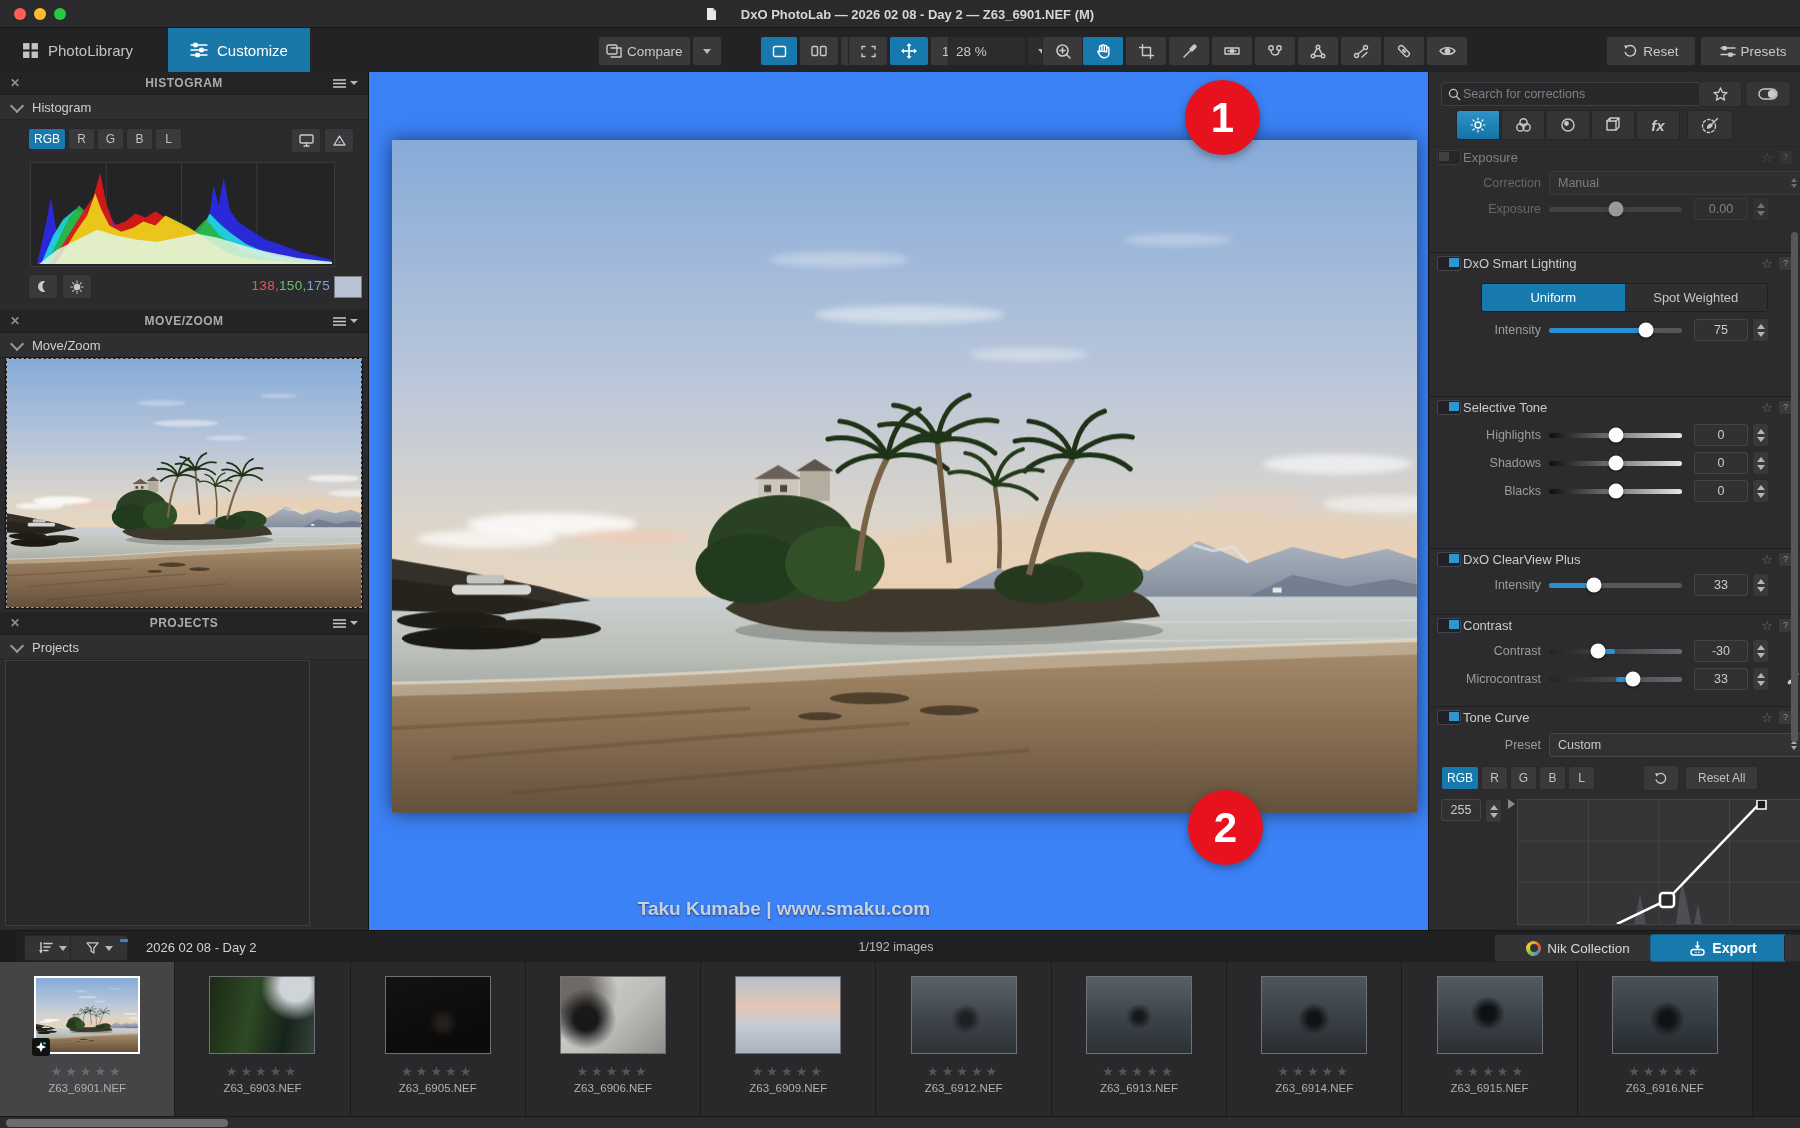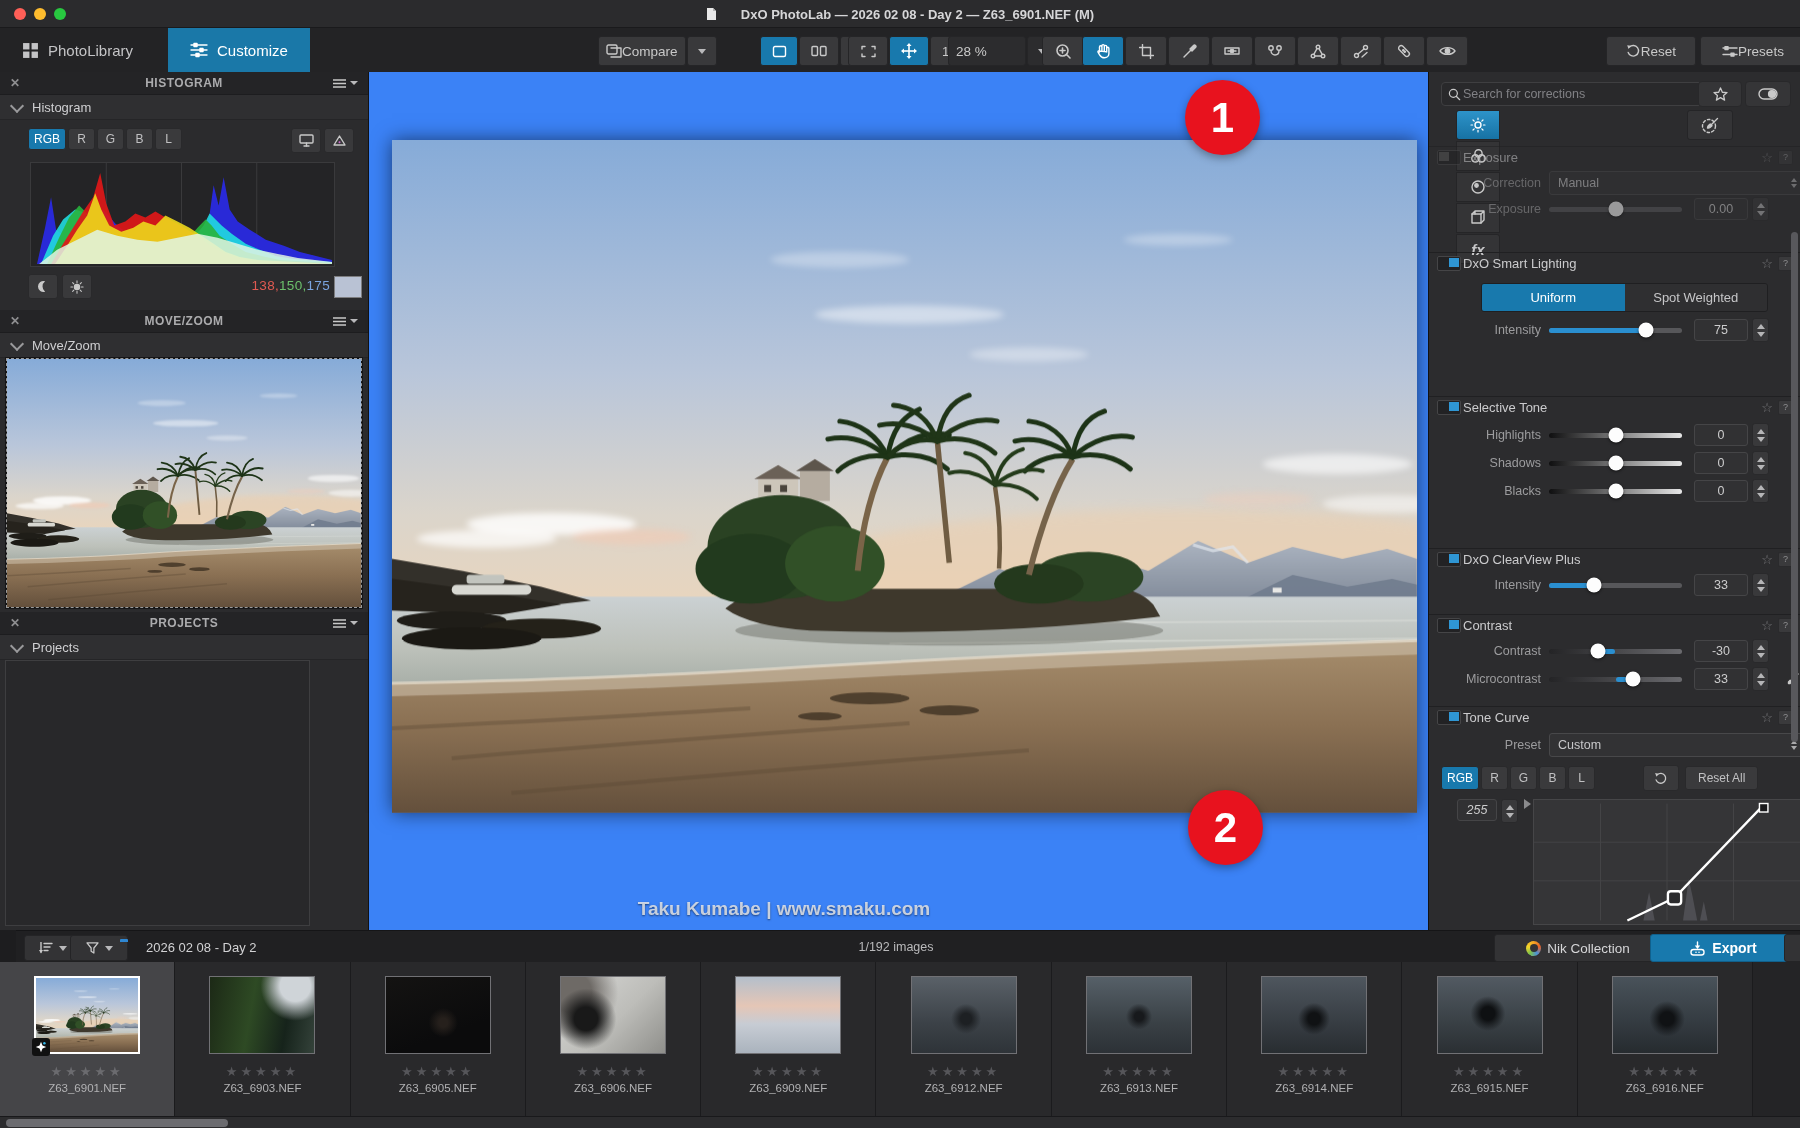--- a/index.html
+++ b/index.html
@@ -13,21 +13,21 @@
   .titlebar{left:0;top:0;width:1800px;height:28px;background:#2b2b2d;border-bottom:1px solid #1a1a1c;}
   .tl{width:12px;height:12px;border-radius:50%;margin-right:8px;}
   .title{position:absolute;left:0;top:0;width:100%;height:28px;display:flex;align-items:center;justify-content:center;
          gap:24px;font-weight:bold;font-size:13px;color:#d6d6d8;}
 
   
   .toolbar{left:0;top:28px;width:1800px;height:44px;background:#232325;border-bottom:1px solid #131315;}
   .tab{height:44px;display:flex;align-items:center;gap:9px;padding:0 22px;font-size:15px;color:#c4c4c6;}
   .tab.active{background:#1a78a8;color:#fff;}
   .tbtn{height:28px;background:#39393b;border:1px solid #252527;border-radius:3px;display:flex;align-items:center;
-        justify-content:center;padding:0 7px;color:#c9c9c9;}
+        justify-content:center;padding:0 7px;gap:5px;color:#c9c9c9;}
   .tbtn.blue{background:#1879ad;color:#fff;}
   .tgrp{display:flex;gap:1px;}
   .caret{width:0;height:0;border-left:4px solid transparent;border-right:4px solid transparent;border-top:5px solid #b9b9bb;}
   .dcaret{display:flex;flex-direction:column;gap:2px;align-items:center;}
   .dcaret i{width:0;height:0;border-left:3.5px solid transparent;border-right:3.5px solid transparent;display:block;}
   .dcaret .u{border-bottom:4px solid #a9a9ab;} .dcaret .d{border-top:4px solid #a9a9ab;}
 
   
   .leftpanel{left:0;top:72px;width:368px;height:858px;background:#2b2b2d;border-right:1px solid #121214;}
   .phead{position:relative;height:22px;background:#242426;border-bottom:1px solid #1d1d1f;display:flex;align-items:center;
@@ -623,21 +623,21 @@
         <polygon points="8,1 10,5.6 15,6 11.3,9.2 12.4,14 8,11.4 3.6,14 4.7,9.2 1,6 6,5.6"></polygon>
       </svg>
     </span>
     <span class="rsq" style="left:316px;top:9px;width:44px;">
       <svg width="20" height="12" viewBox="0 0 20 12" class="icon-stroke">
         <rect x="1" y="1" width="18" height="10" rx="5"></rect>
           <circle cx="14" cy="6" r="3.4" fill="#c9c9c9"></circle>
       </svg>
     </span>
 
-    <div class="abs row" style="left:27px;top:38px;gap:1px;flex-direction:column;">
+    <div class="abs row" style="left:27px;top:38px;gap:1px;">
       <span class="cat sel" style="border-radius:3px 0 0 3px;">
         <svg width="16" height="16" viewBox="0 0 16 16" class="icon-white">
           <circle cx="8" cy="8" r="3"></circle>
           <g stroke-width="1.2">
               <line x1="8" y1="1" x2="8" y2="2.6"></line>
               <line x1="8" y1="13.4" x2="8" y2="15"></line>
               <line x1="1" y1="8" x2="2.6" y2="8"></line>
               <line x1="13.4" y1="8" x2="15" y2="8"></line>
           <line x1="3" y1="3" x2="4.2" y2="4.2"></line>
               <line x1="11.8" y1="11.8" x2="13" y2="13"></line>
@@ -891,21 +891,21 @@
           </span>
         <span class="sqbtn" style="margin-left:46px;width:34px;height:24px;">
           <svg width="14" height="13" viewBox="0 0 15 14" class="icon-stroke">
             <path d="M3.5 3 A5.3 5.3 0 1 1 2.2 8.5"></path>
               <polygon points="1.2,1.2 4.8,1.8 2.5,5" fill="#c9c9c9" stroke="none"></polygon>
           </svg>
         </span>
         <button class="chbtn" style="height:24px;padding:0 12px;margin-left:4px;">Reset All</button>
       </div>
       <div class="row" style="margin:8px 0 0 12px;align-items:flex-start;">
-        <span class="sval" style="margin-left:16px;width:38px;font-style:italic;">255</span>
+        <span class="sval" style="margin-left:0;width:38px;">255</span>
         <span class="stepper">
             <i class="u"></i>
             <i class="d"></i>
           </span>
         <span style="width:0;height:0;border-top:5px solid transparent;border-bottom:5px solid transparent;border-left:7px solid #8a8a8c;margin:0 2px 0 6px;"></span>
         <svg width="282" height="124" viewBox="0 0 282 124" style="background:#353537;border:1px solid #464648;">
           <g stroke="#454547" stroke-width="1">
             <line x1="70.5" y1="0" x2="70.5" y2="124"></line>
               <line x1="141" y1="0" x2="141" y2="124"></line>
               <line x1="211.5" y1="0" x2="211.5" y2="124"></line>

